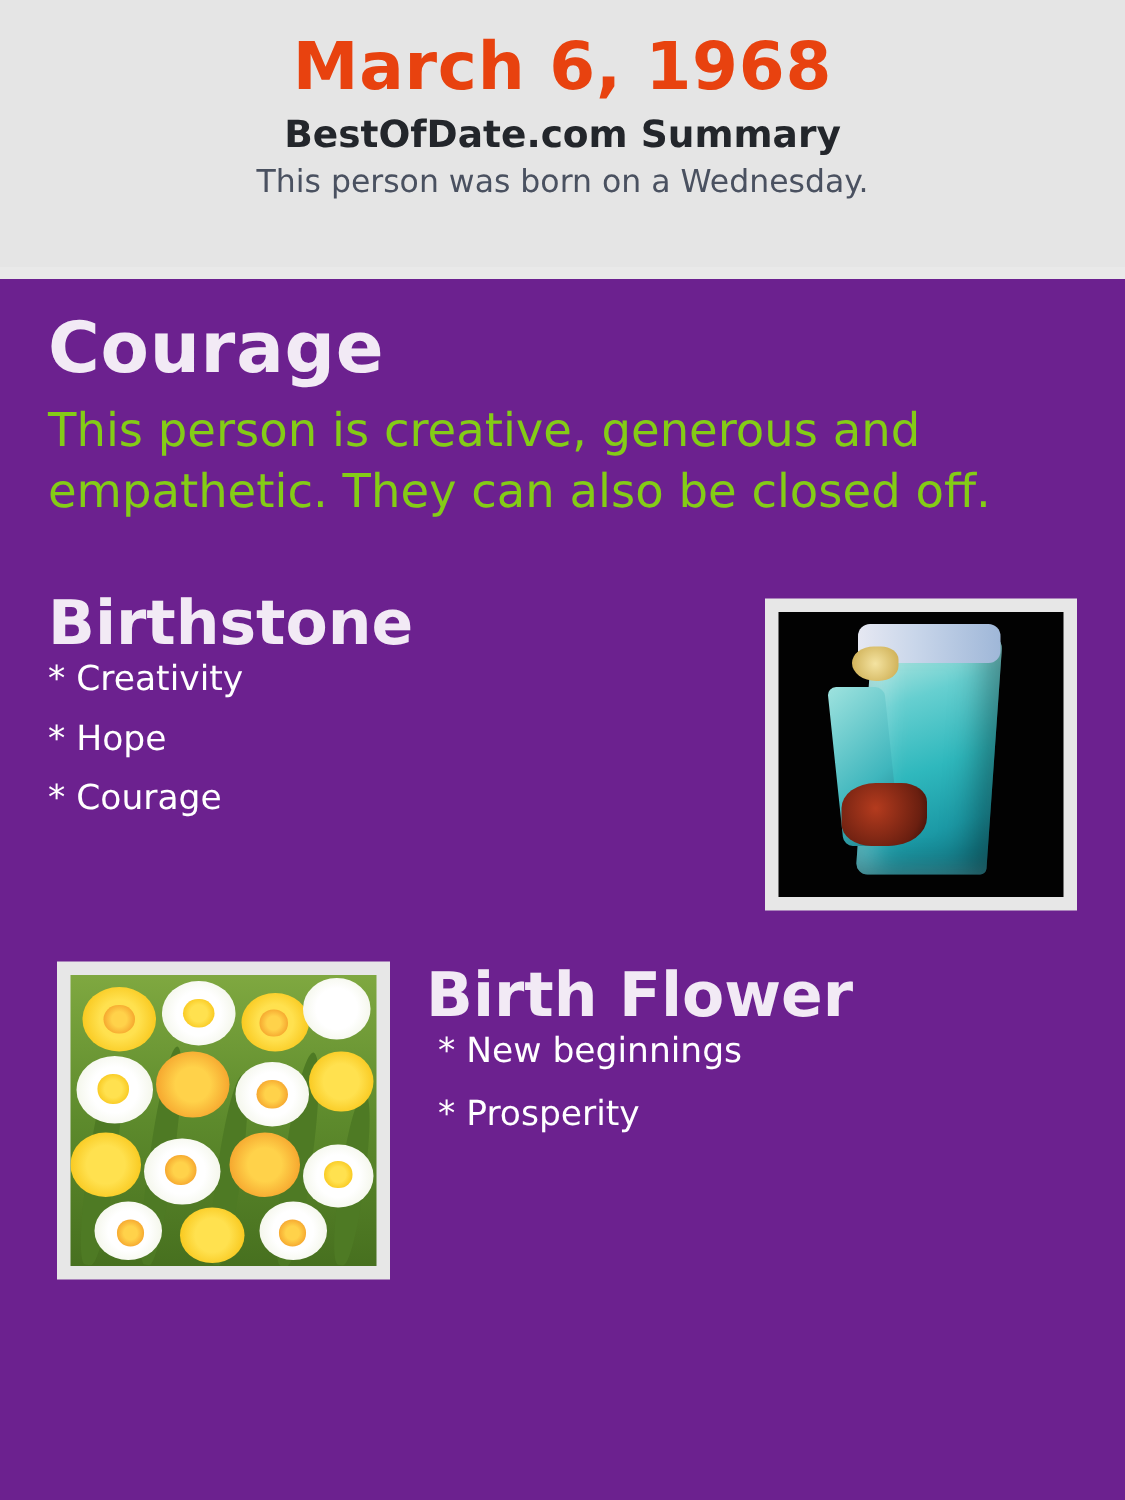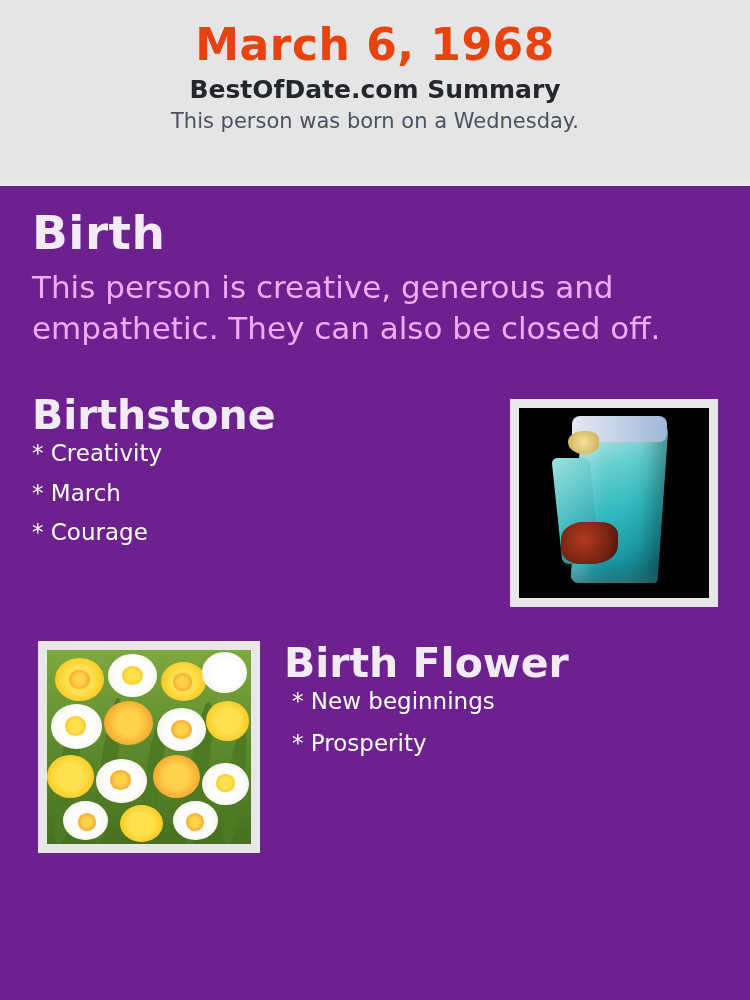--- a/index.html
+++ b/index.html
@@ -69,21 +69,21 @@
   .sign-name {
     font-size: 47px;
     font-weight: bold;
     color: #f2eaf5;
     margin: 0 0 10px 0;
     line-height: 1.05;
     letter-spacing: 0.5px;
   }
   .sign-desc {
     font-size: 31px;
-    color: #f0abfc;
+    color: #84cc16;
     line-height: 1.32;
     margin: 0;
     max-width: 680px;
     font-weight: normal;
   }
 
   
   .stone-section {
     position: relative;
     margin-top: 44px;
@@ -249,28 +249,28 @@
   <div class="header">
     <div class="header-date">March 6, 1968</div>
     <div class="header-site">BestOfDate.com Summary</div>
     <div class="header-sub">This person was born on a Wednesday.</div>
   </div>
 
   <div class="divider"></div>
 
   <div class="body-panel">
 
-    <div class="sign-name">Birth</div>
+    <div class="sign-name">Courage</div>
     <div class="sign-desc">This person is creative, generous and empathetic. They can also be closed off.</div>
 
     <div class="stone-section">
       <div class="stone-text">
         <div class="block-title">Birthstone</div>
         <div class="bullet">* Creativity</div>
-        <div class="bullet">* March</div>
+        <div class="bullet">* Hope</div>
         <div class="bullet">* Courage</div>
       </div>
 
       <div class="stone-photo">
         <div class="stone-photo-inner">
           <div class="gem"></div>
           <div class="gem2"></div>
           <div class="gem-top"></div>
           <div class="gem-yellow"></div>
           <div class="gem-rock"></div>

